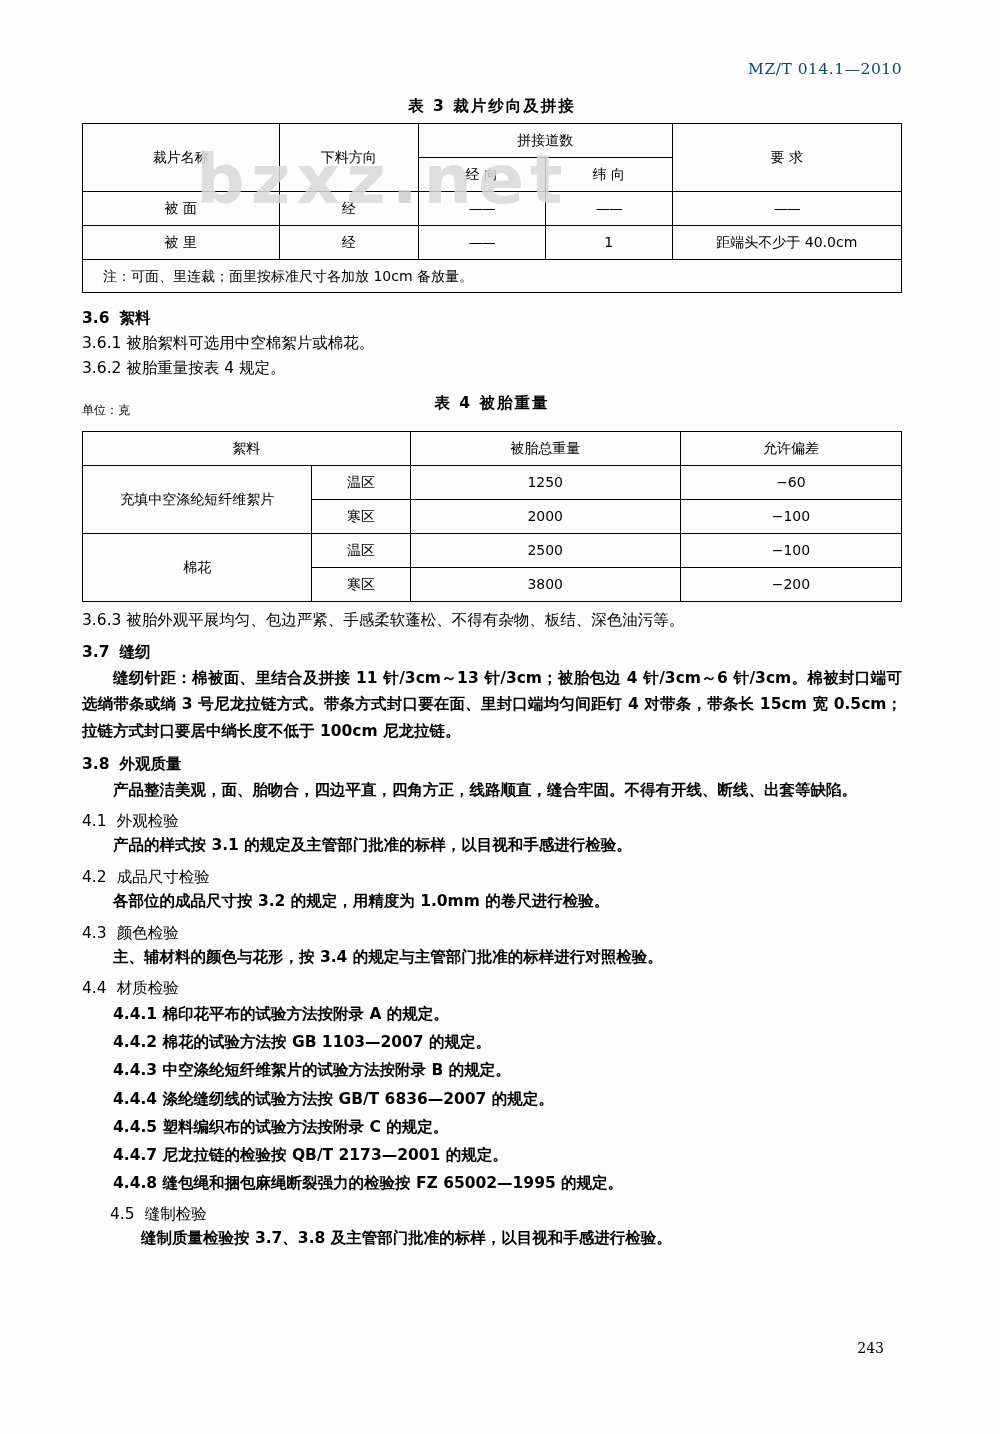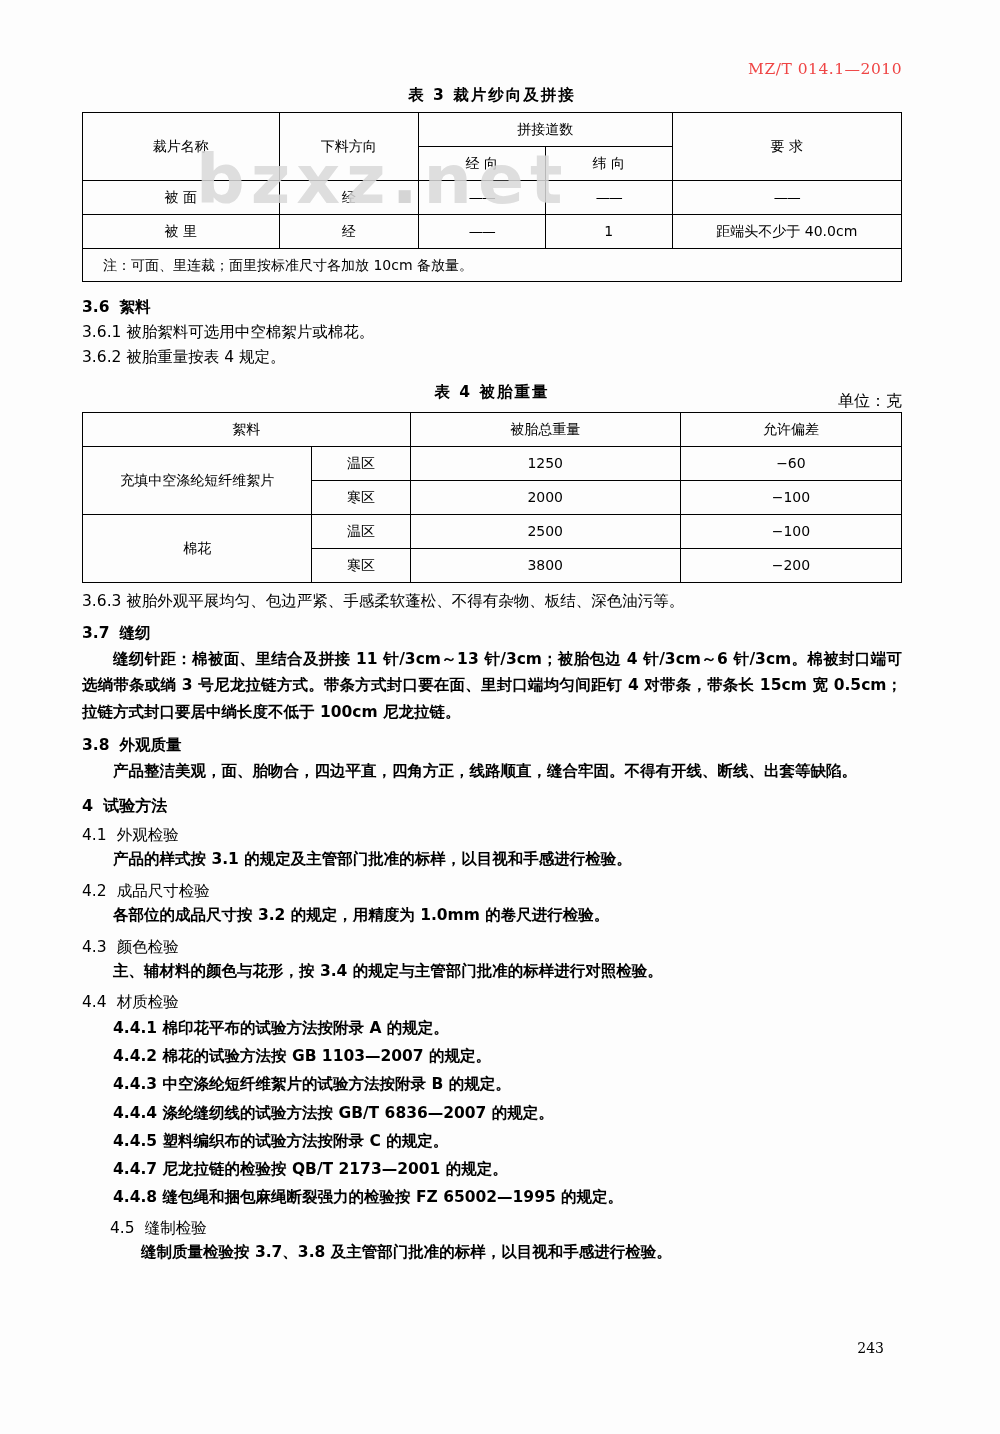--- a/index.html
+++ b/index.html
@@ -9,28 +9,28 @@
     margin:0 auto;overflow:hidden;
   }
   .sheet{
     position:absolute;left:0;top:0;width:1000px;height:1434px;
     background:#fdfdfd;
   }
   .content{
     position:absolute;left:82px;top:60px;width:820px;
   }
   .hdr{
-    text-align:right;font-size:15.5px;letter-spacing:.5px;color:#ef4444;
-    margin-bottom:7px;font-family:"DejaVu Serif","Liberation Serif",serif;
+    text-align:right;font-size:15.5px;letter-spacing:.5px;color:#0c4a6e;
+    margin-bottom:18px;font-family:"DejaVu Serif","Liberation Serif",serif;
   }
   .tbl-title{
     text-align:center;font-size:15.5px;font-weight:bold;margin:6px 0 6px 0;
     letter-spacing:2px;
   }
-  .unit-line{text-align:right;font-size:16px;margin:-18px 0 0 0;}
+  .unit-line{font-size:12px;margin:-18px 0 12px 0;}
   table{border-collapse:collapse;width:100%;font-size:14px;}
   table td{border:1px solid #000;text-align:center;padding:7px 4px;line-height:1.35;}
   table td.note{text-align:left;padding-left:20px;}
   .thick{border:1.6px solid #000;}
   p{margin:0;font-size:15.5px;line-height:1.62;}
   .sec{margin-top:7px;font-size:15.5px;line-height:1.6;}
   .sec-h{font-weight:bold;}
   .indent{text-indent:2em;font-weight:bold;}
   .body-txt{font-size:15.5px;line-height:1.72;text-align:justify;}
   .num-list p{margin:3px 0;}
@@ -147,23 +147,20 @@
       <div class="sec sec-h">
         <span class="row-lbl">3.7</span><span>缝纫</span>
       </div>
       <div class="body-txt indent">缝纫针距：棉被面、里结合及拼接 11 针/3cm～13 针/3cm；被胎包边 4 针/3cm～6 针/3cm。棉被封口端可选绱带条或绱 3 号尼龙拉链方式。带条方式封口要在面、里封口端均匀间距钉 4 对带条，带条长 15cm 宽 0.5cm；拉链方式封口要居中绱长度不低于 100cm 尼龙拉链。</div>
 
       <div class="sec sec-h">
         <span class="row-lbl">3.8</span><span>外观质量</span>
       </div>
       <div class="body-txt indent">产品整洁美观，面、胎吻合，四边平直，四角方正，线路顺直，缝合牢固。不得有开线、断线、出套等缺陷。</div>
 
-      <div class="hd-sec">
-        <span class="row-lbl">4</span><span>试验方法</span>
-      </div>
 
       <div class="sub-sec">
         <span class="row-lbl">4.1</span><span>外观检验</span>
       </div>
       <div class="body-txt indent">产品的样式按 3.1 的规定及主管部门批准的标样，以目视和手感进行检验。</div>
 
       <div class="sub-sec">
         <span class="row-lbl">4.2</span><span>成品尺寸检验</span>
       </div>
       <div class="body-txt indent">各部位的成品尺寸按 3.2 的规定，用精度为 1.0mm 的卷尺进行检验。</div>

